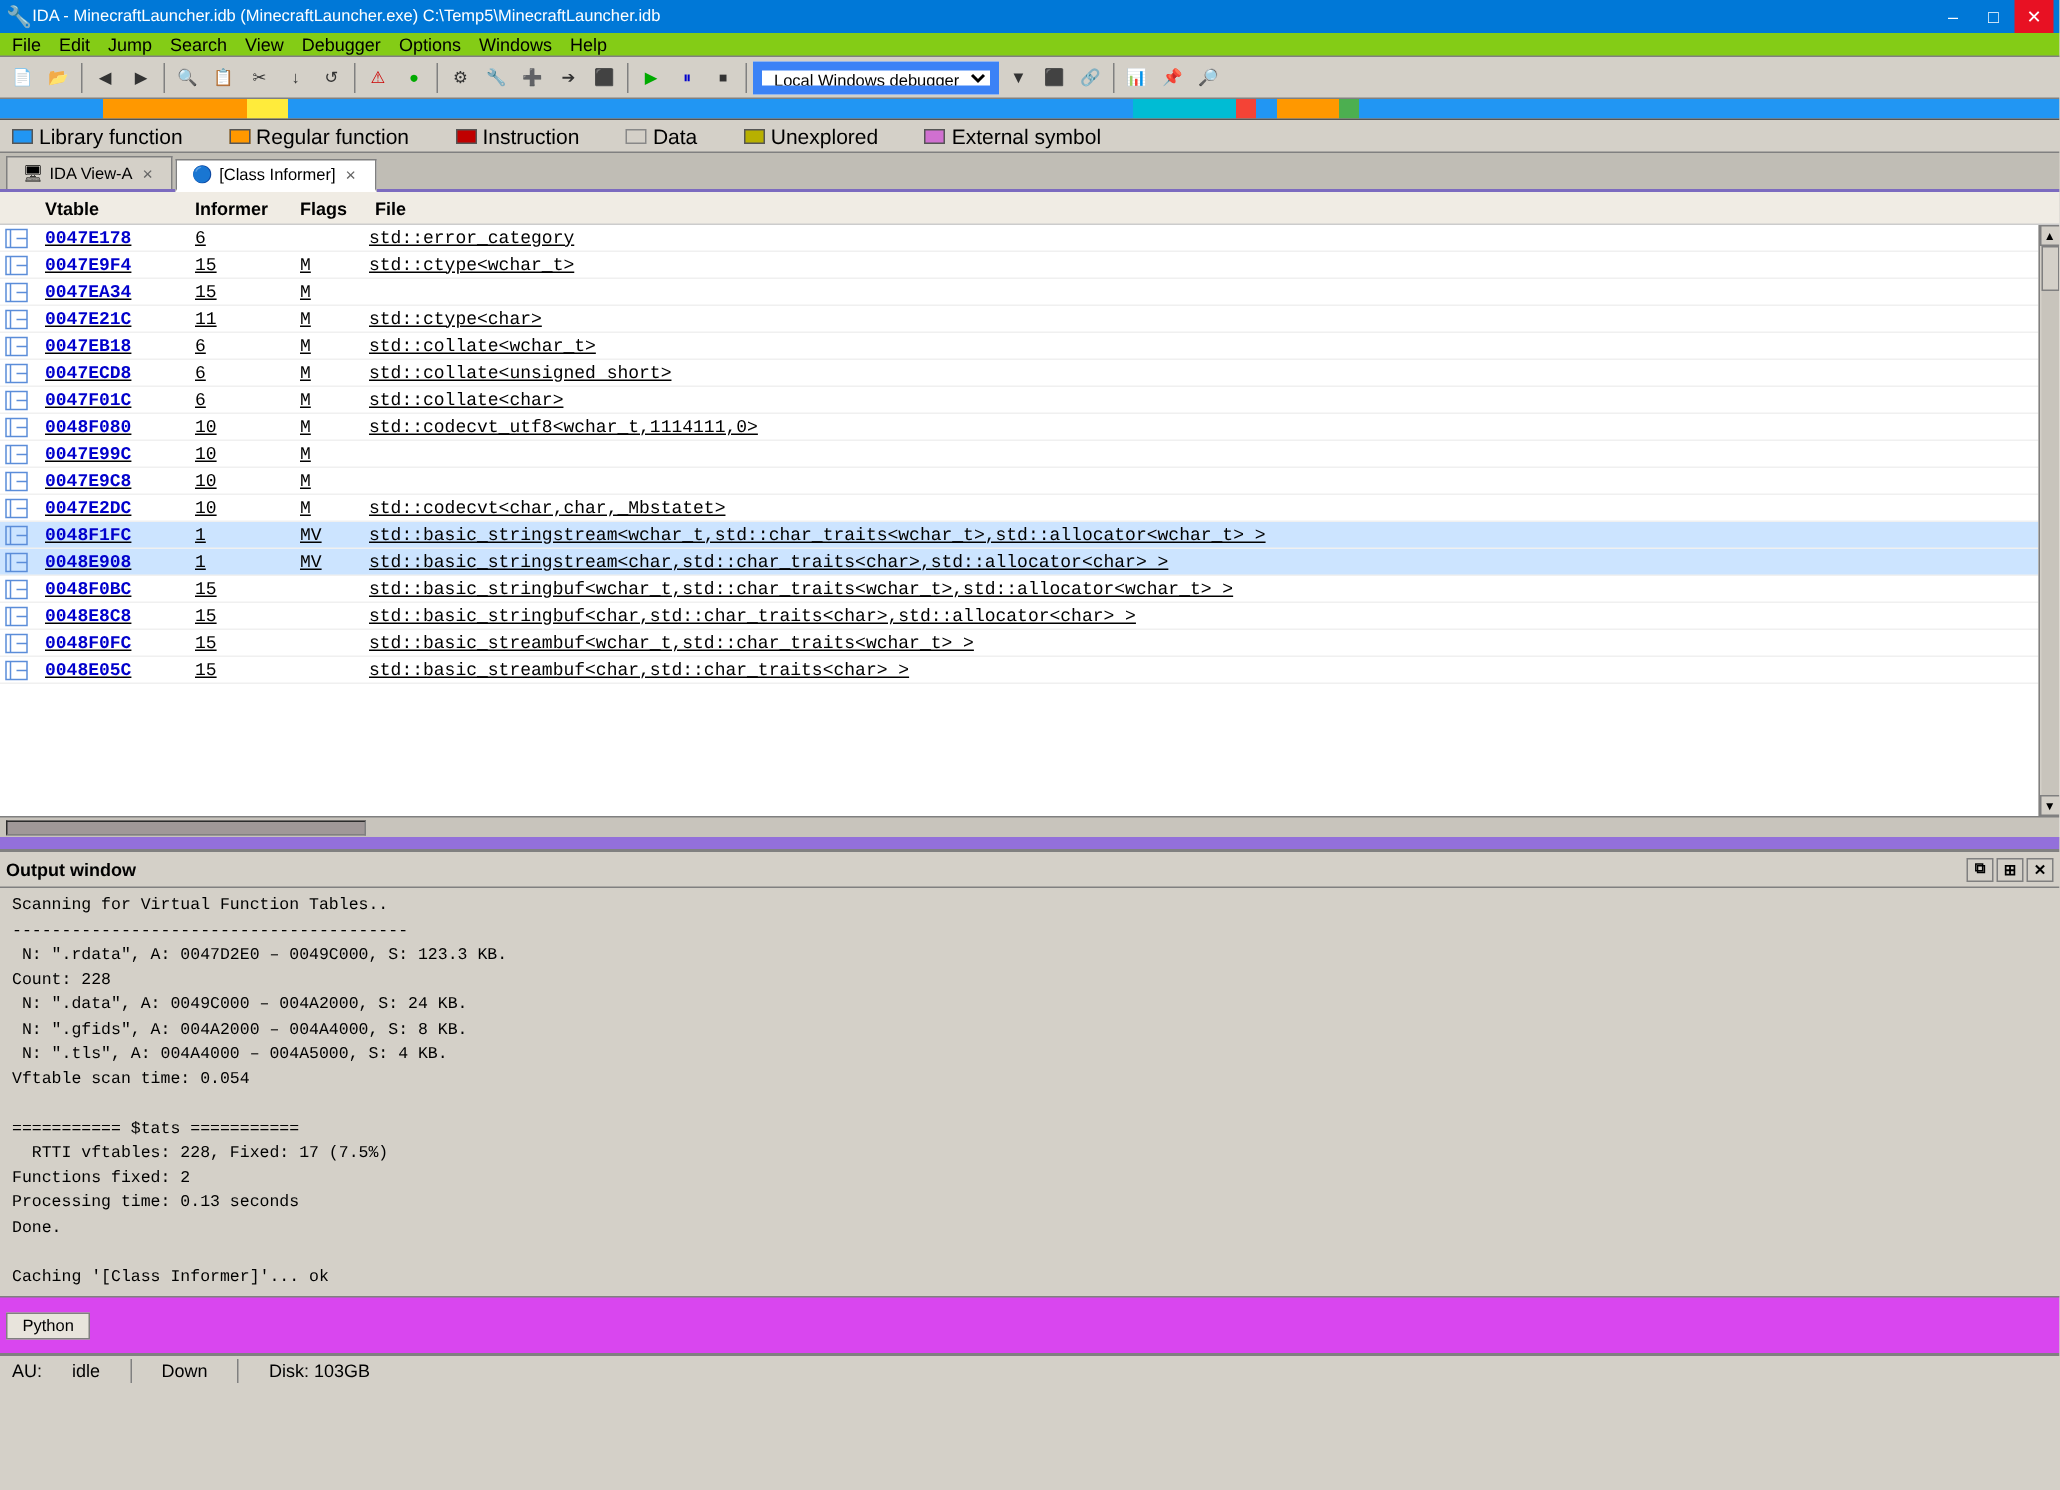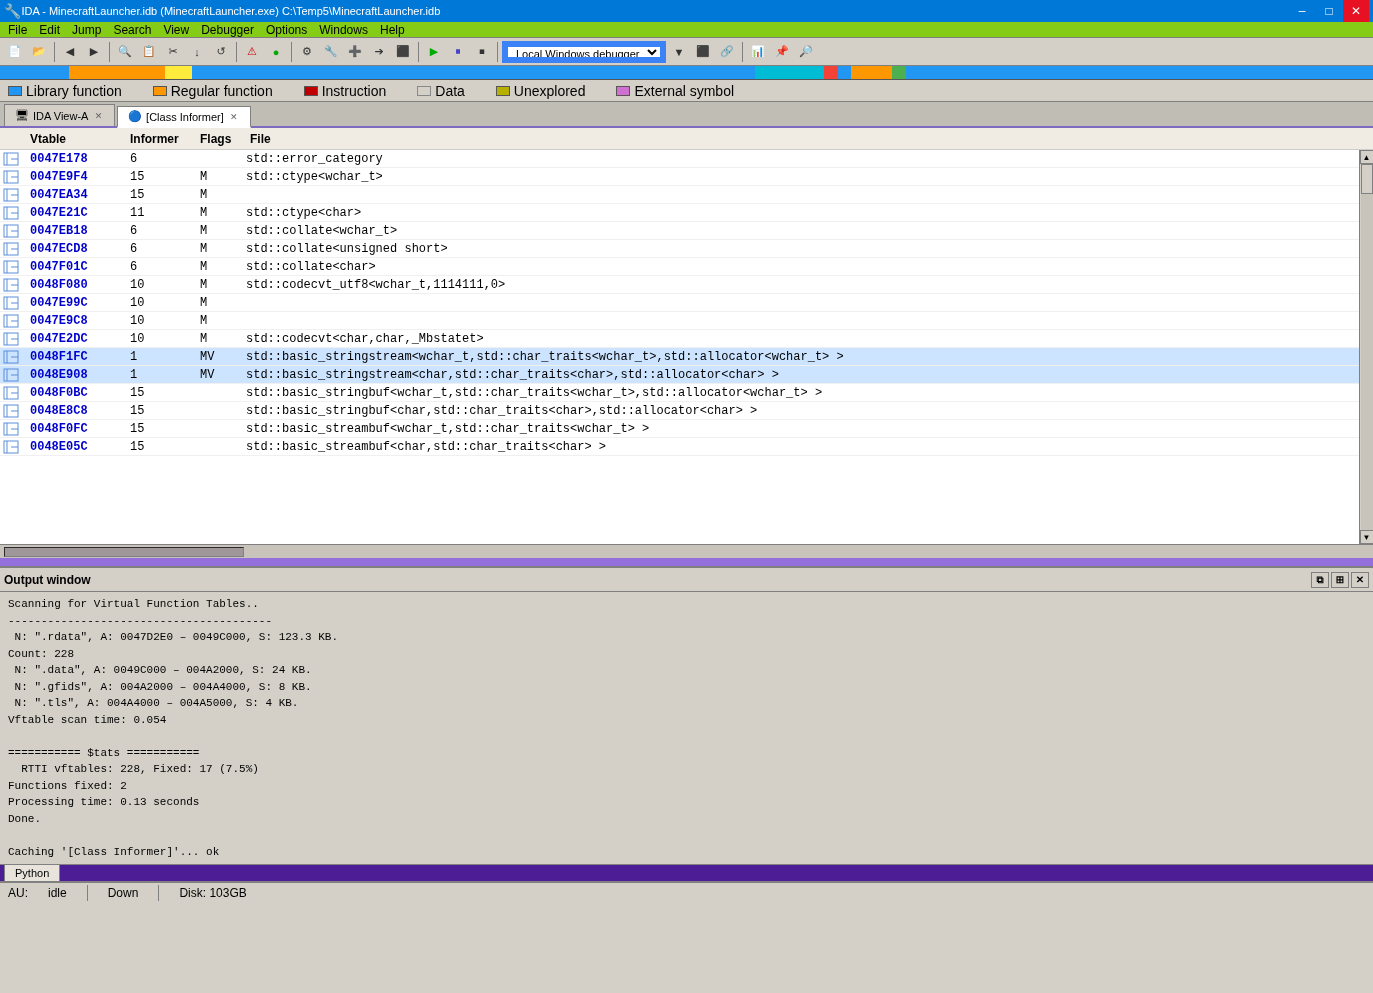--- a/index.html
+++ b/index.html
@@ -211,22 +211,22 @@
       padding: 4px 8px;
       font-family: 'Courier New', monospace;
       font-size: 11px;
       overflow-y: auto;
       white-space: pre;
       line-height: 1.5;
     }
 
     
     #python-tab {
-      height: 17px;
-      background: #4c1d95;
+      height: 38px;
+      background: #d946ef;
       border-top: 1px solid #808080;
       display: flex;
       align-items: center;
       padding: 0 4px;
     }
     .python-btn {
       border: 1px solid #808080;
       background: #e8e4dc;
       padding: 2px 10px;
       font-size: 11px;
@@ -267,21 +267,21 @@
       font-size: 8px; cursor: pointer;
     }
     .scroll-track { flex: 1; background: #c8c4bc; width: 12px; }
     .scroll-thumb { width: 12px; height: 30px; background: #d4d0c8; border: 1px solid #808080; }
 
     #main-content-area {
       display: flex;
       flex: 1;
       overflow: hidden;
     }
-    #table-area { flex: 1; overflow: hidden; display: flex; flex-direction: column; }
+    #table-area { flex: 1; overflow: hidden; display: flex; flex-direction: column; text-decoration: underline; }
   </style>
 </head>
 <body>
 
 <div id="title-bar">
   <div style="display:flex;align-items:center;gap:6px;">
     <span style="font-size:14px;">🔧</span>
   </div>
   <div class="title">IDA - MinecraftLauncher.idb (MinecraftLauncher.exe) C:\Temp5\MinecraftLauncher.idb</div>
   <div id="title-controls">

